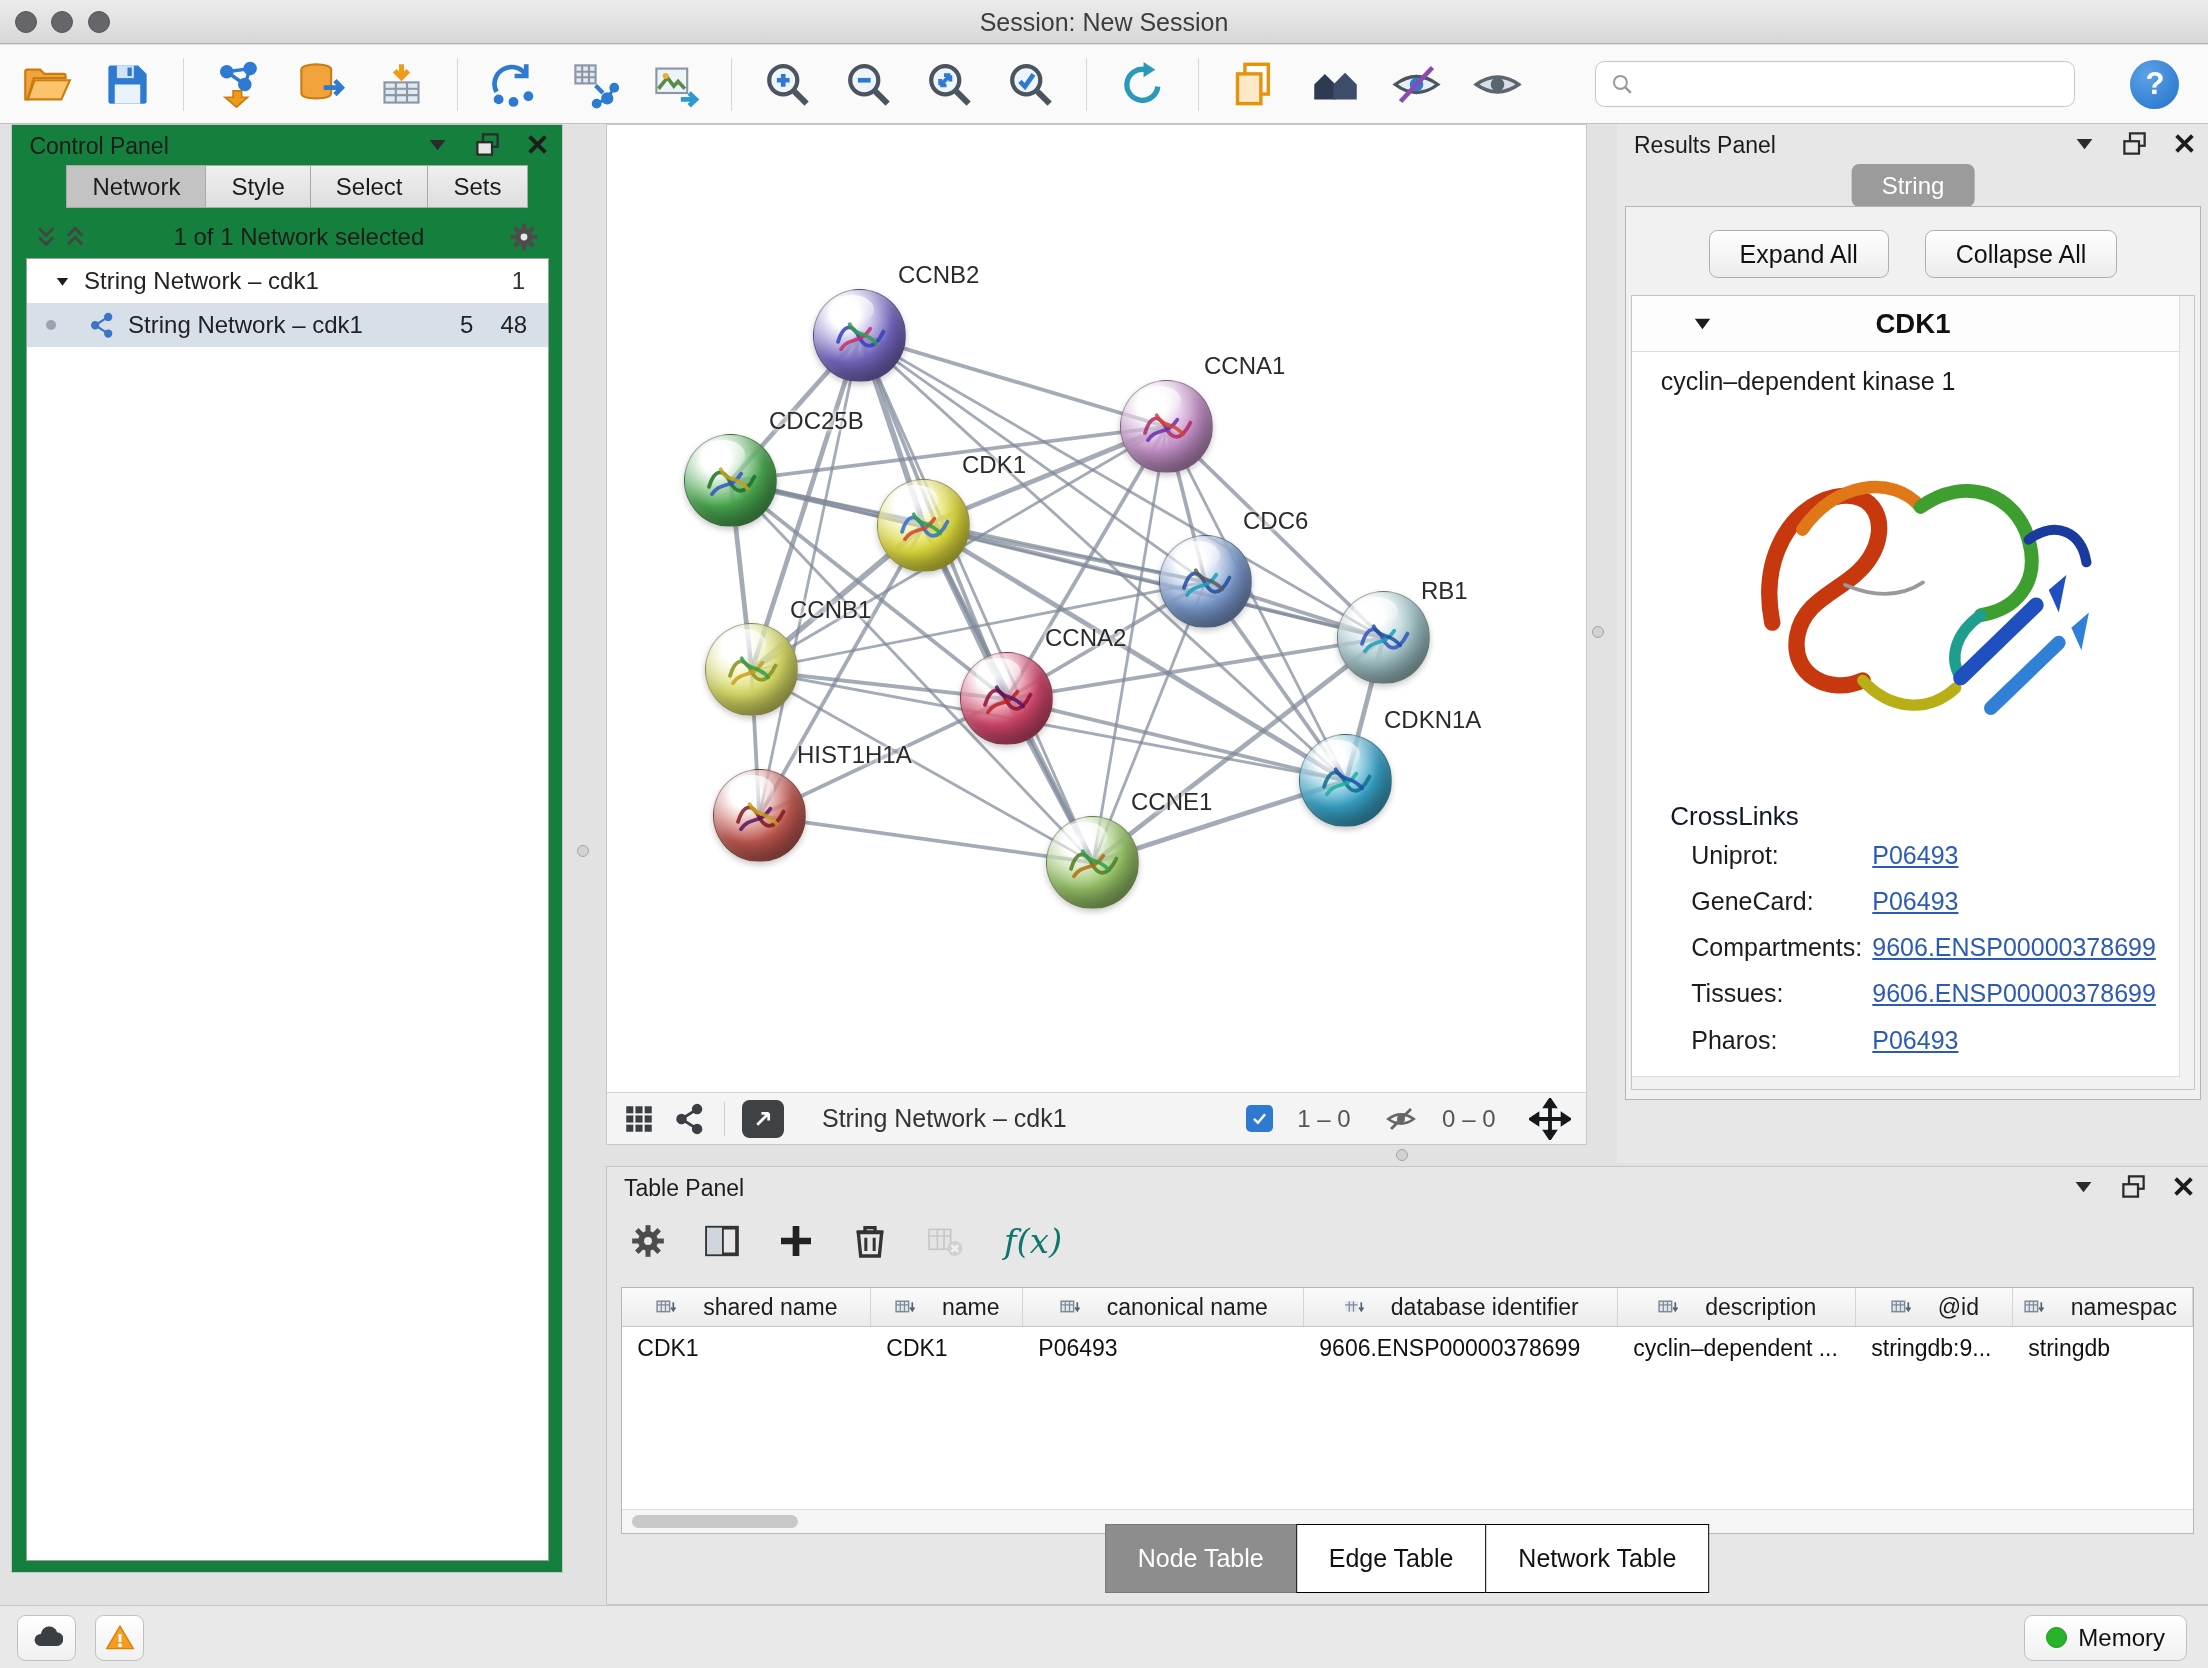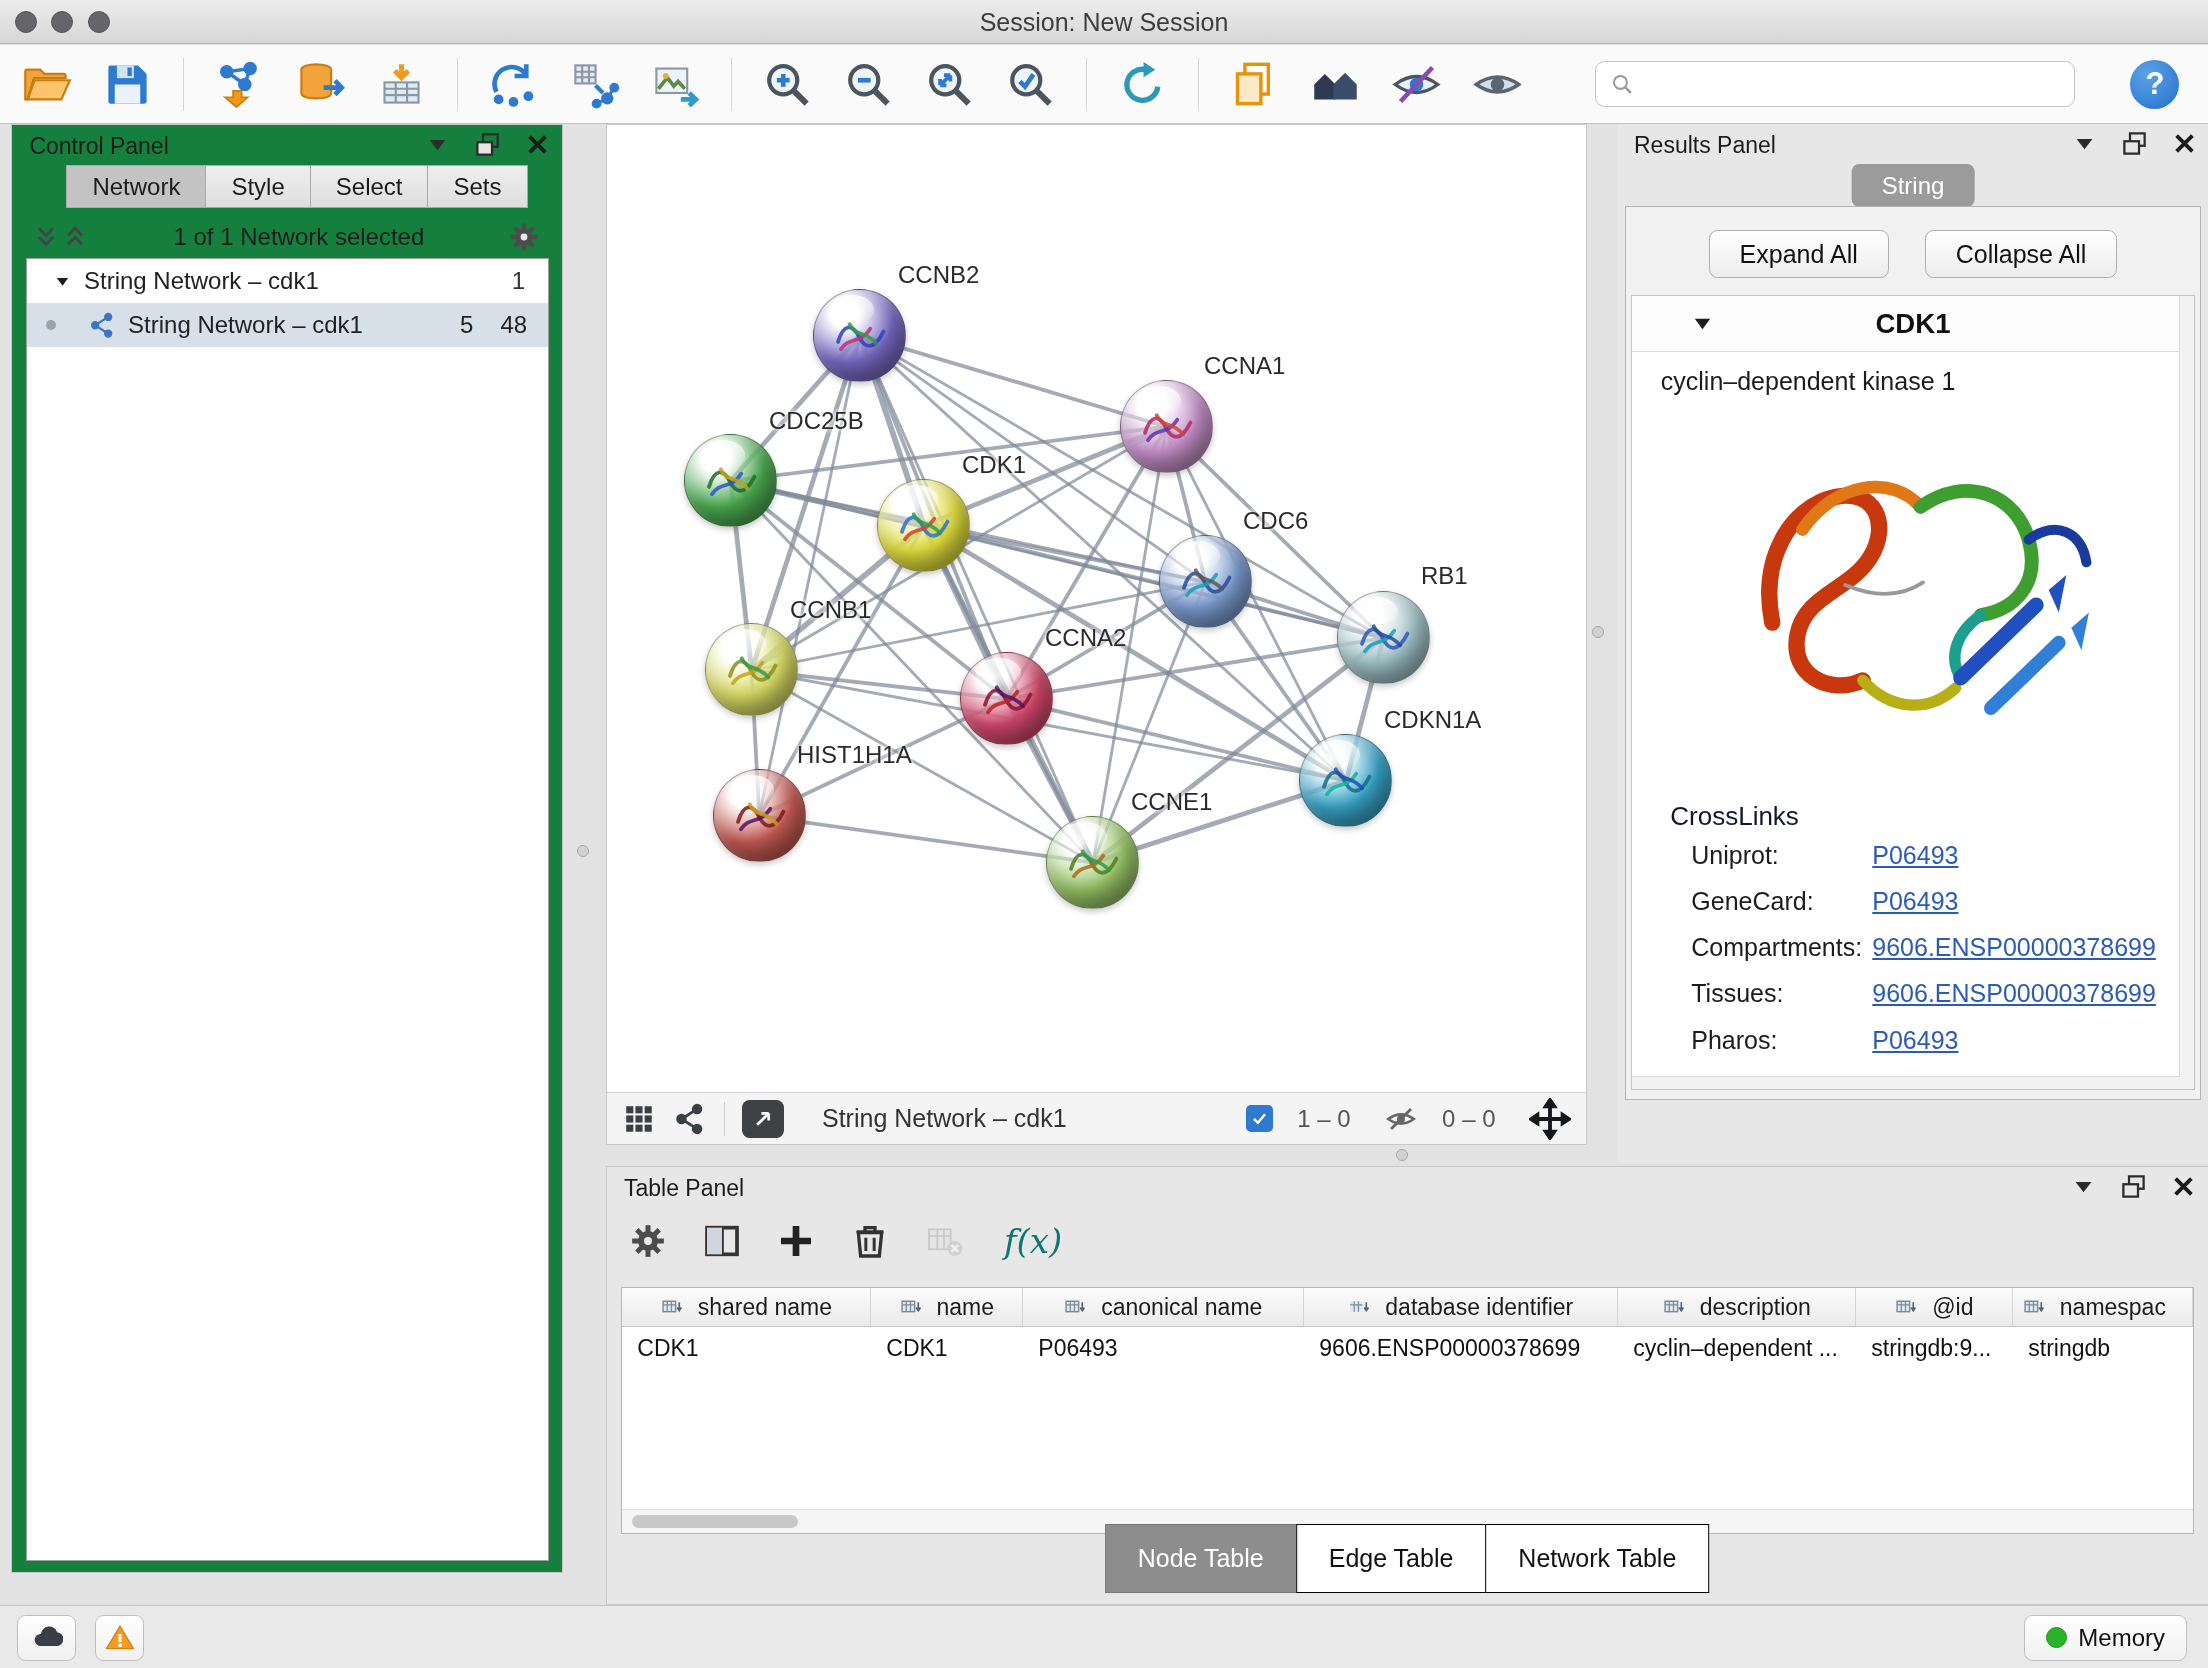--- a/index.html
+++ b/index.html
@@ -95,21 +95,21 @@
 
   
   .table-panel{position:absolute;left:606px;top:1166px;width:1603px;height:439px;background:#e7e7e7;border:1px solid #c6c6c6;box-sizing:border-box;}
   .tp-toolbar{position:absolute;left:21px;top:42px;height:63px;display:flex;align-items:center;gap:34px;}
   .tp-ic{width:40px;height:40px;background:none;border:none;padding:0;cursor:pointer;}
   .tp-ic svg{width:100%;height:100%;}
   .tp-ic.disabled{opacity:.4;}
   .fx-label{font-size:34px;font-style:italic;color:#0f766e;font-family:"DejaVu Serif",serif;background:none;border:none;cursor:pointer;}
   .table-box{position:absolute;left:14.3px;right:14.3px;top:120px;height:247px;background:#fff;border:1px solid #b6b6b6;box-sizing:border-box;overflow:hidden;}
   .thead{display:flex;height:38px;background:linear-gradient(#fbfbfb,#ebebeb);border-bottom:1px solid #c6c6c6;}
-  .th{display:flex;align-items:center;justify-content:center;gap:14px;font-size:23px;color:#1c1c1c;border-right:1px solid #d4d4d4;box-sizing:border-box;overflow:hidden;white-space:nowrap;cursor:pointer;flex:0 0 auto;}
+  .th{display:flex;align-items:center;justify-content:center;gap:25px;font-size:23px;color:#1c1c1c;border-right:1px solid #d4d4d4;box-sizing:border-box;overflow:hidden;white-space:nowrap;cursor:pointer;flex:0 0 auto;}
   .th svg{width:23px;height:23px;flex:0 0 auto;}
   .c0{width:249px}.c1{width:152px}.c2{width:281px}.c3{width:314px}.c4{width:238px}.c5{width:157px}.c6{flex:1 1 auto;justify-content:flex-start;padding-left:9.5px;}
   .trow{display:flex;height:40px;font-size:23px;color:#111;cursor:pointer;}
   .td{padding:7.6px 0 0 15px;box-sizing:border-box;white-space:nowrap;overflow:hidden;flex:0 0 auto;}
   .td.c6{flex:1 1 auto;padding-left:15px;}
   .hscroll{position:absolute;left:0;right:0;bottom:0;height:23px;background:#f5f5f5;border-top:1px solid #dedede;}
   .hthumb{position:absolute;left:9.5px;top:4.8px;width:166px;height:13.3px;background:#c8c8c8;border-radius:6.7px;cursor:pointer;}
   .tp-tabs{position:absolute;left:50%;transform:translateX(-50%);bottom:11.4px;display:flex;}
   .tp-tab{padding:19px 32px;font-size:25px;background:#fff;border:1px solid #000000;margin-left:-1px;cursor:pointer;color:#111;margin-top:11px;}
   .tp-tab.selected{background:#8d8d8d;color:#fff;border-color:#787878;}
@@ -451,21 +451,21 @@
           </svg>
         </div>
         <div class="node-label" style="left: 636px; top: 382px;">CDC6</div>
         <div class="node" style="left: 730px; top: 466px; background: radial-gradient(circle at 34% 26%, rgba(255, 255, 255, 0.96) 0%, rgba(255, 255, 255, 0.45) 16%, rgb(163, 198, 203) 54%, rgb(117, 143, 146) 88%, rgb(82, 99, 102) 100%);">
           <svg class="motif" viewBox="0 0 40 30">
             <path d="M5 19 C9 6 15 7 19 15 S29 26 36 12" stroke="#2f55c0"></path>
             <path d="M7 24 C13 15 20 21 27 10" stroke="#18a0b8"></path>
             <path d="M13 7 C17 16 24 11 31 20" stroke="#204f9e"></path>
           </svg>
         </div>
-        <div class="node-label" style="left: 814px; top: 437px;">RB1</div>
+        <div class="node-label" style="left: 814px; top: 452px;">RB1</div>
         <div class="node" style="left: 98px; top: 498px; background: radial-gradient(circle at 34% 26%, rgba(255, 255, 255, 0.96) 0%, rgba(255, 255, 255, 0.45) 16%, rgb(221, 224, 101) 54%, rgb(159, 161, 73) 88%, rgb(111, 112, 51) 100%);">
           <svg class="motif" viewBox="0 0 40 30">
             <path d="M5 19 C9 6 15 7 19 15 S29 26 36 12" stroke="#8a8f1d"></path>
             <path d="M7 24 C13 15 20 21 27 10" stroke="#c8a018"></path>
             <path d="M13 7 C17 16 24 11 31 20" stroke="#2f9e46"></path>
           </svg>
         </div>
         <div class="node-label" style="left: 183px; top: 471px;">CCNB1</div>
         <div class="node" style="left: 353px; top: 527px; background: radial-gradient(circle at 34% 26%, rgba(255, 255, 255, 0.96) 0%, rgba(255, 255, 255, 0.45) 16%, rgb(216, 73, 110) 54%, rgb(156, 53, 79) 88%, rgb(108, 37, 55) 100%);">
           <svg class="motif" viewBox="0 0 40 30">

